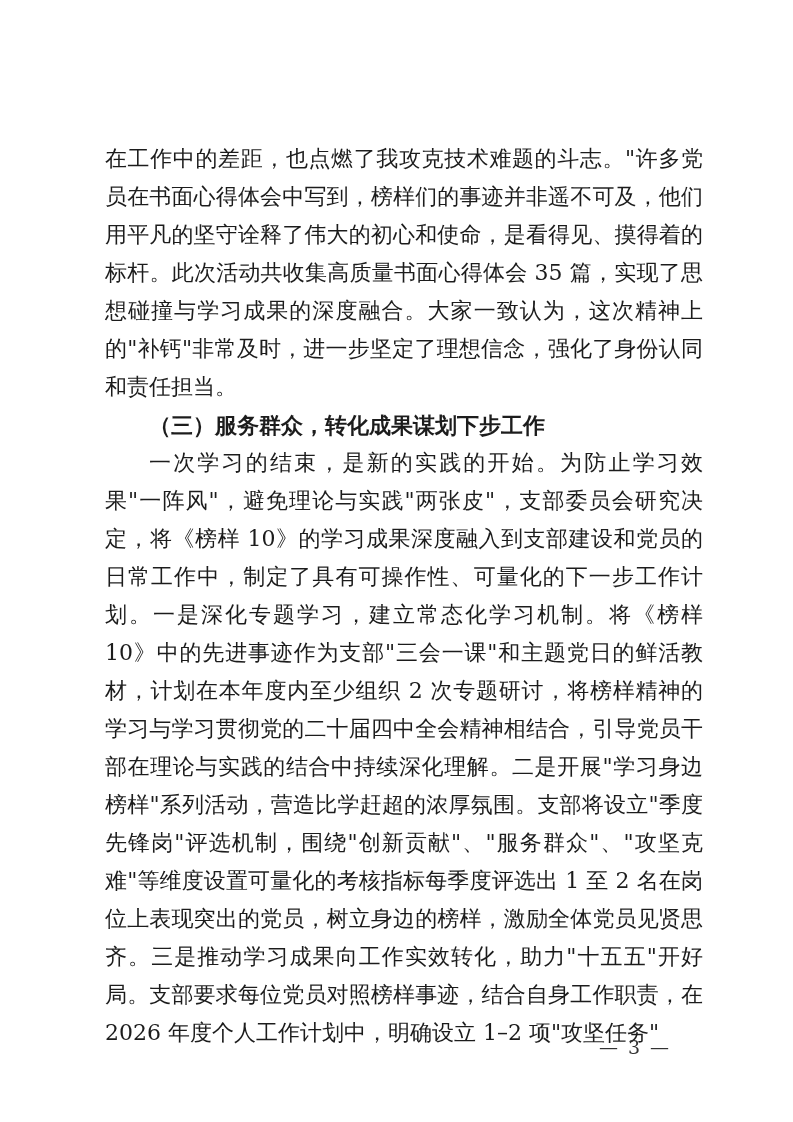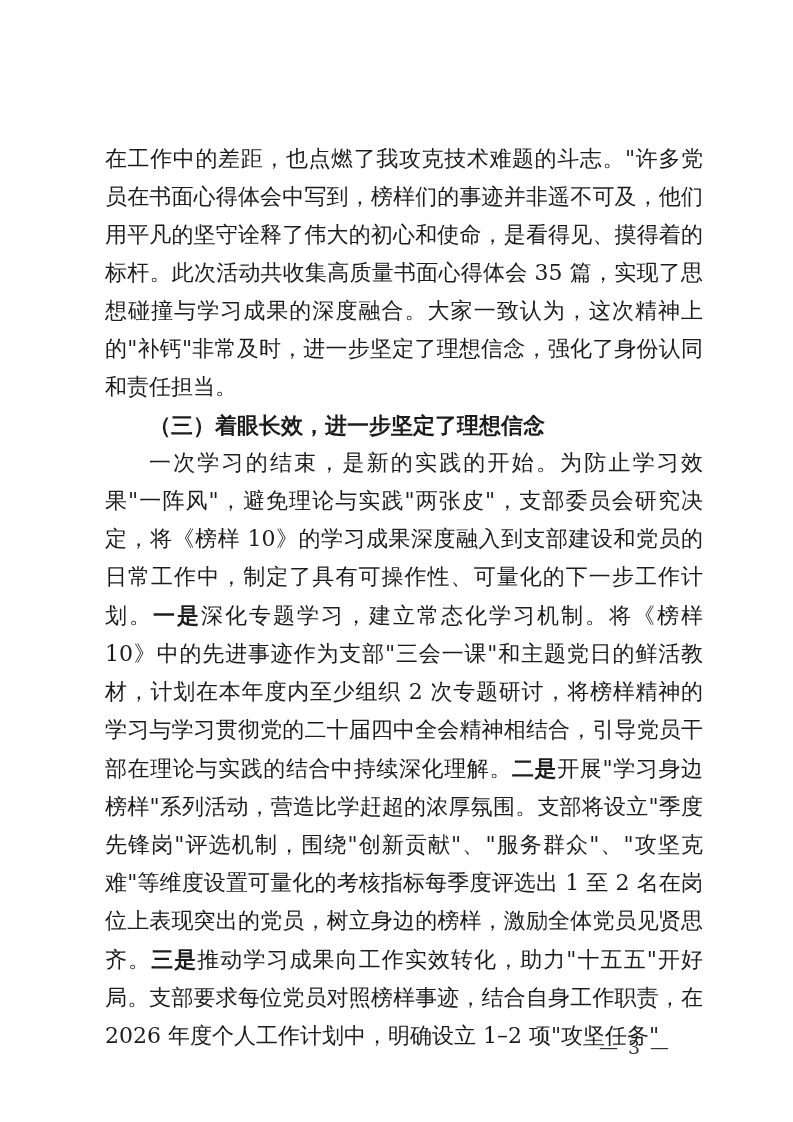--- a/index.html
+++ b/index.html
@@ -31,21 +31,21 @@
     padding: 0;
   }
   .indent {
     text-indent: 2em;
   }
   .section-heading {
     font-weight: bold;
     text-indent: 2em;
   }
   .b {
-    font-weight: bold;
+    font-weight: normal;
   }
   .page-number {
     position: absolute;
     top: 1036px;
     left: 565px;
     width: 140px;
     text-align: center;
     font-size: 19px;
     letter-spacing: 2px;
     color: #333333;
@@ -53,21 +53,21 @@
 </style>
 </head>
 <body>
 
 <div class="page">
 
   <div class="content">
 
     <p>在工作中的差距，也点燃了我攻克技术难题的斗志。"许多党员在书面心得体会中写到，榜样们的事迹并非遥不可及，他们用平凡的坚守诠释了伟大的初心和使命，是看得见、摸得着的标杆。此次活动共收集高质量书面心得体会 35 篇，实现了思想碰撞与学习成果的深度融合。大家一致认为，这次精神上的"补钙"非常及时，进一步坚定了理想信念，强化了身份认同和责任担当。</p>
 
-    <p class="section-heading">（三）着眼长效，进一步坚定了理想信念</p>
+    <p class="section-heading">（三）服务群众，转化成果谋划下步工作</p>
 
     <p class="indent"><span>一次学习的结束，是新的实践的开始。为防止学习效果"一阵风"，避免理论与实践"两张皮"，支部委员会研究决定，将《榜样 10》的学习成果深度融入到支部建设和党员的日常工作中，制定了具有可操作性、可量化的下一步工作计划。</span><span class="b">一是</span><span>深化专题学习，建立常态化学习机制。将《榜样 10》中的先进事迹作为支部"三会一课"和主题党日的鲜活教材，计划在本年度内至少组织 2 次专题研讨，将榜样精神的学习与学习贯彻党的二十届四中全会精神相结合，引导党员干部在理论与实践的结合中持续深化理解。</span><span class="b">二是</span><span>开展"学习身边榜样"系列活动，营造比学赶超的浓厚氛围。支部将设立"季度先锋岗"评选机制，围绕"创新贡献"、"服务群众"、"攻坚克难"等维度设置可量化的考核指标每季度评选出 1 至 2 名在岗位上表现突出的党员，树立身边的榜样，激励全体党员见贤思齐。</span><span class="b">三是</span><span>推动学习成果向工作实效转化，助力"十五五"开好局。支部要求每位党员对照榜样事迹，结合自身工作职责，在 2026 年度个人工作计划中，明确设立 1–2 项"攻坚任务"</span></p>
 
   </div>
 
   <div class="page-number">— 3 —</div>
 
 </div>
 
 </body></html>

